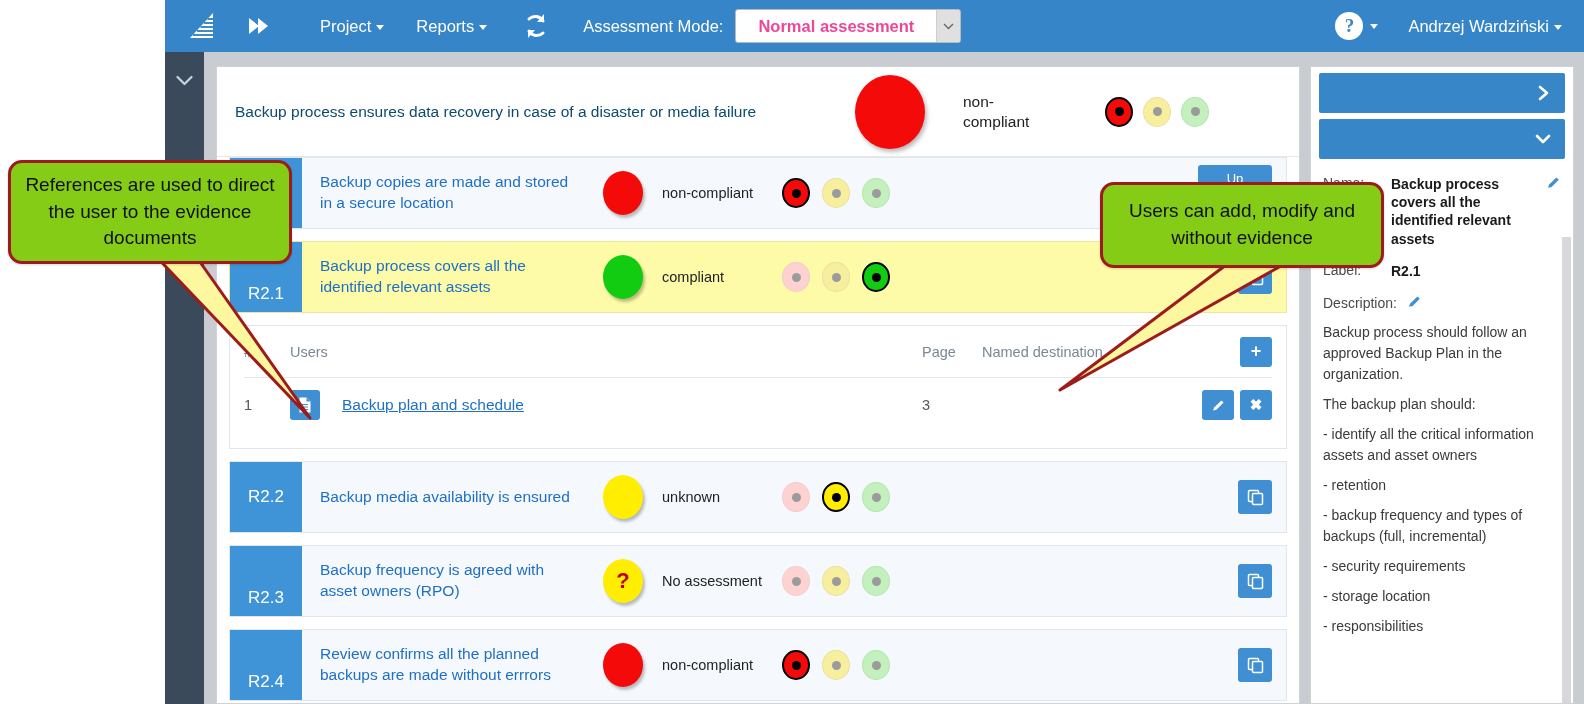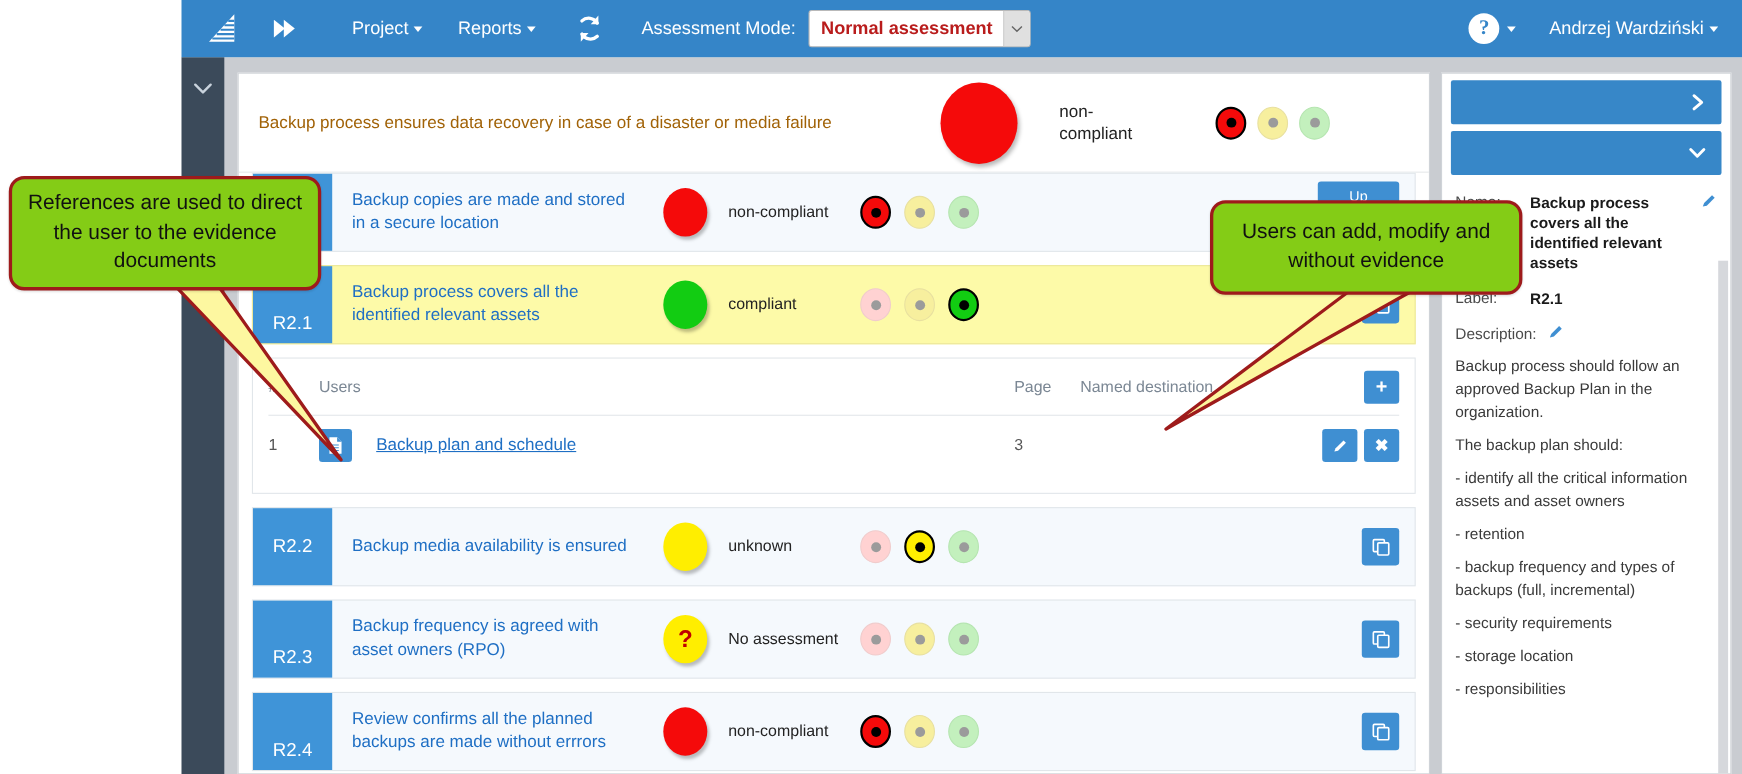--- a/index.html
+++ b/index.html
@@ -42,22 +42,22 @@
   .caret { display:inline-block; width:0; height:0; margin-left:5px;
            border-left:4px solid transparent; border-right:4px solid transparent;
            border-top:5px solid #ffffff; vertical-align:middle; }
   .nav-refresh { margin-left:14px; margin-right:14px; width:38px; display:flex; align-items:center; justify-content:center;}
   .nav-label { color:#fff; font-size:16.5px; margin-left:14px; white-space:nowrap;}
   .assess-select {
     margin-left:12px; height:34px; display:flex; align-items:stretch;
     background:#ffffff; border:1px solid #b9b9b9; border-radius:3px; overflow:hidden;
   }
   .assess-select .val {
-    display:flex; align-items:center; padding:0 10px;
-    font-size:16.5px; font-weight:bold; color:#b91c1c; white-space:nowrap;text-align:right;
+    display:flex; align-items:center; padding:0 22px;
+    font-size:16.5px; font-weight:bold; color:#ec4899; white-space:nowrap;text-align:right;
   }
   .assess-select .arrow {
     width:24px; background:#e0e0e0; border-left:1px solid #cfcfcf;
     display:flex; align-items:center; justify-content:center; color:#555; font-size:11px;
   }
   .nav-right { margin-left:auto; display:flex; align-items:center; padding-right:22px;}
   .help-circle {
     width:28px; height:28px; border-radius:50%; background:#ffffff; color:#3585c8;
     display:flex; align-items:center; justify-content:center;
     font-weight:bold; font-size:19px; font-family:"Liberation Serif", serif;
@@ -66,21 +66,21 @@
 
   
   .main-panel {
     position:absolute; left:216px; top:66px; width:1084px; height:638px;
     background:#ffffff; border:1px solid #cfd3d8; z-index:3;
   }
   .goal-row {
     position:relative; height:90px; display:flex; align-items:center;
     border-bottom:1px solid #e6e8ea;
   }
-  .goal-text { margin-left:18px; font-size:15.5px; color:#a16207; flex:0 0 auto; width:620px;}
+  .goal-text { margin-left:18px; font-size:15.5px; color:#0c4a6e; flex:0 0 auto; width:620px;}
   .big-circle { width:70px; height:74px; border-radius:50%; background:#f50a0a;
                 box-shadow:2px 3px 4px rgba(0,0,0,0.28); flex:0 0 auto; }
   .goal-status { margin-left:38px; font-size:15.5px; color:#222; width:90px; line-height:1.25;}
   .goal-lights { margin-left:52px; display:flex; gap:10px; align-items:center;}
 
   
   .tl { width:28px; height:30px; border-radius:50%; display:flex;
         align-items:center; justify-content:center; position:relative;}
   .tl .dot { width:9px; height:9px; border-radius:50%; background:#9b9b9b;}
   .tl.red-on { background:#f50a0a; border:2px solid #000; }

